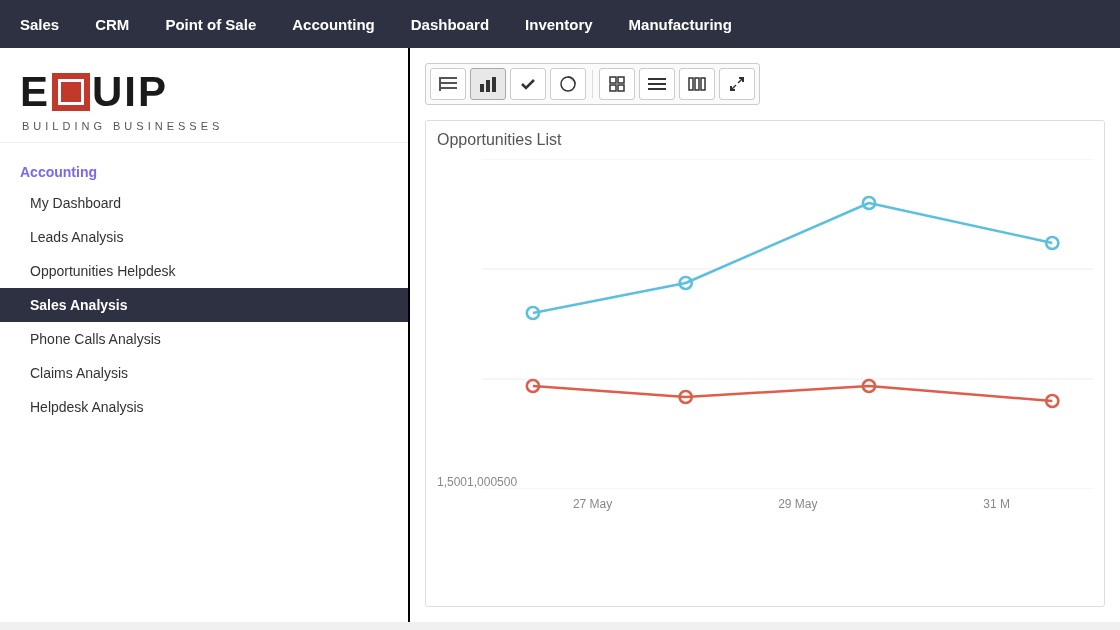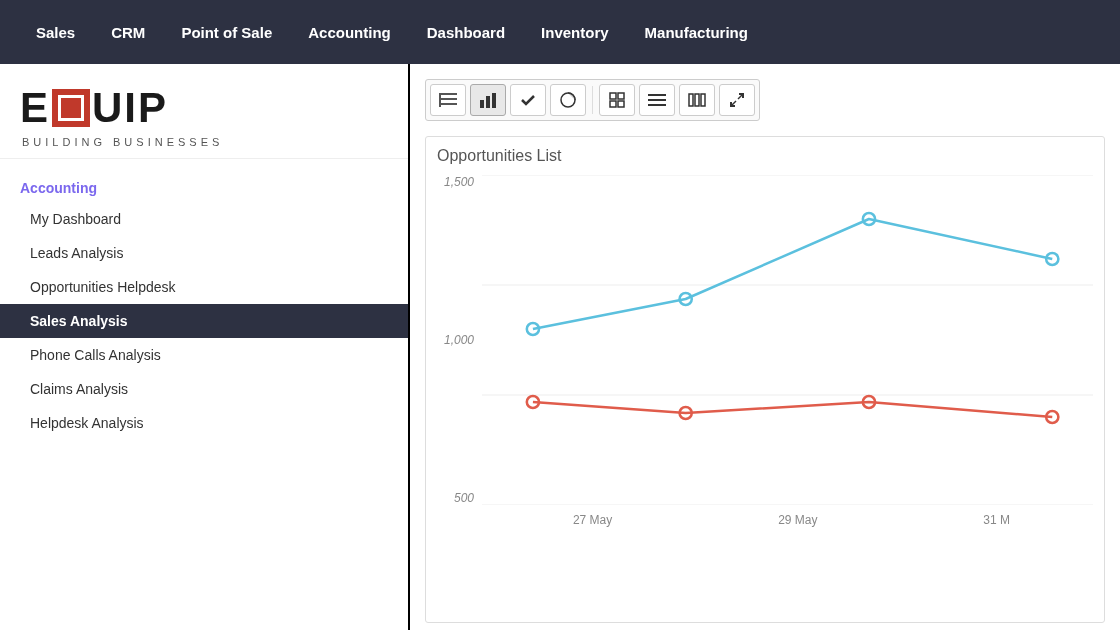--- a/index.html
+++ b/index.html
@@ -1,24 +1,24 @@
 <!DOCTYPE html>
 <html><head>
   <meta charset="utf-8">
   <style>
     * { margin: 0; padding: 0; box-sizing: border-box; }
     body { width: 1120px; height: 630px; font-family: Arial, sans-serif; overflow: hidden; background: #f0f0f0; }
 
     
     .top-nav {
       background: #2d3142;
-      height: 64px;
-      display: flex;
-      align-items: center;
-      padding: 0 18px;
+      height: 48px;
+      display: flex;
+      align-items: center;
+      padding: 0 2px;
     }
     .top-nav-item {
       color: #fff;
       font-size: 15px;
       font-weight: bold;
       padding: 0 18px;
       cursor: pointer;
       height: 56px;
       display: flex;
       align-items: center;
@@ -161,25 +161,24 @@
       height: 360px;
       width: 100%;
     }
     .y-labels {
       position: absolute;
       left: 0;
       top: 0;
       bottom: 30px;
       width: 45px;
       display: flex;
-      flex-direction: column;
+      flex-direction: row;
       justify-content: space-between;
       align-items: flex-end;
       padding-right: 8px;
-      font-style: italic;
     }
     .y-label {
       font-size: 12px;
       color: #888;
     }
     .chart-plot {
       position: absolute;
       left: 45px;
       right: 0;
       top: 0;

